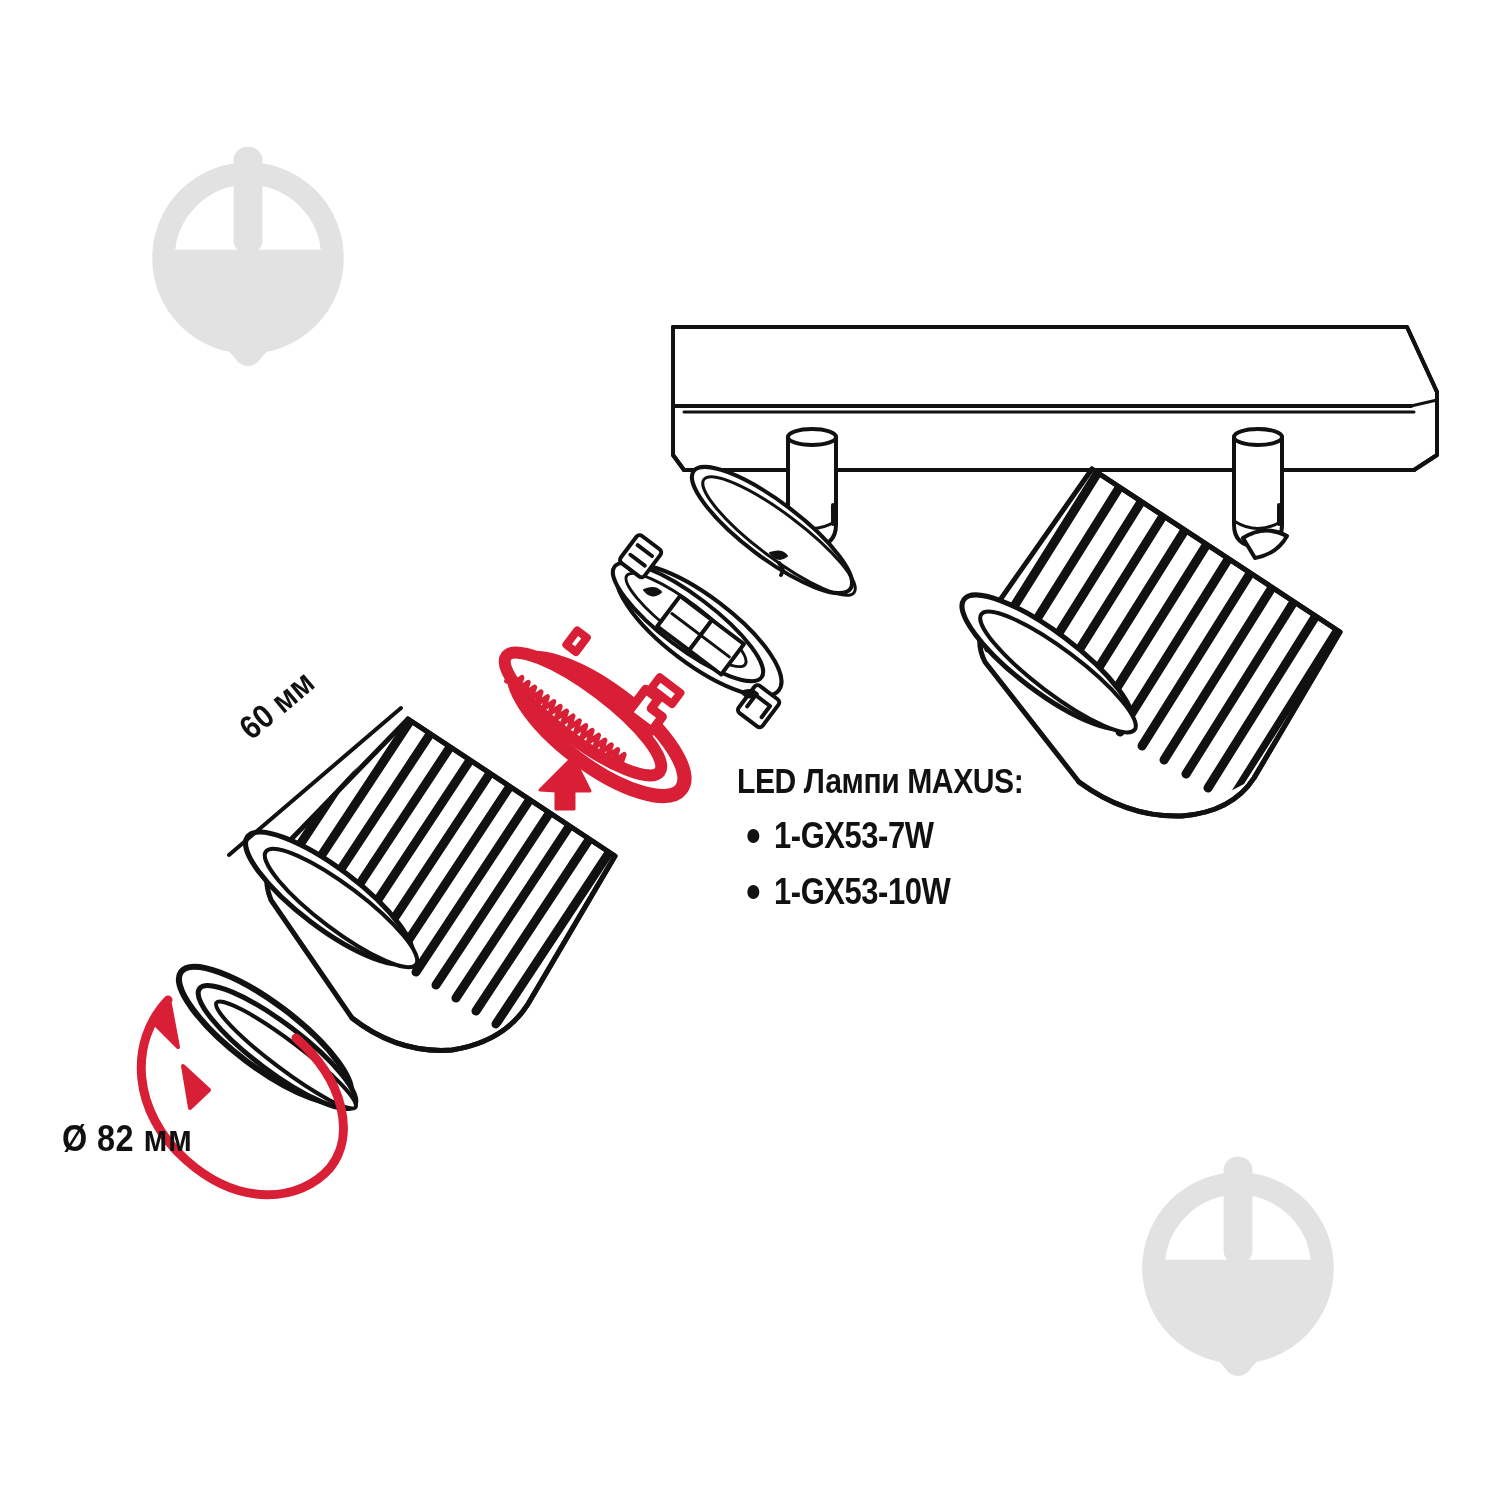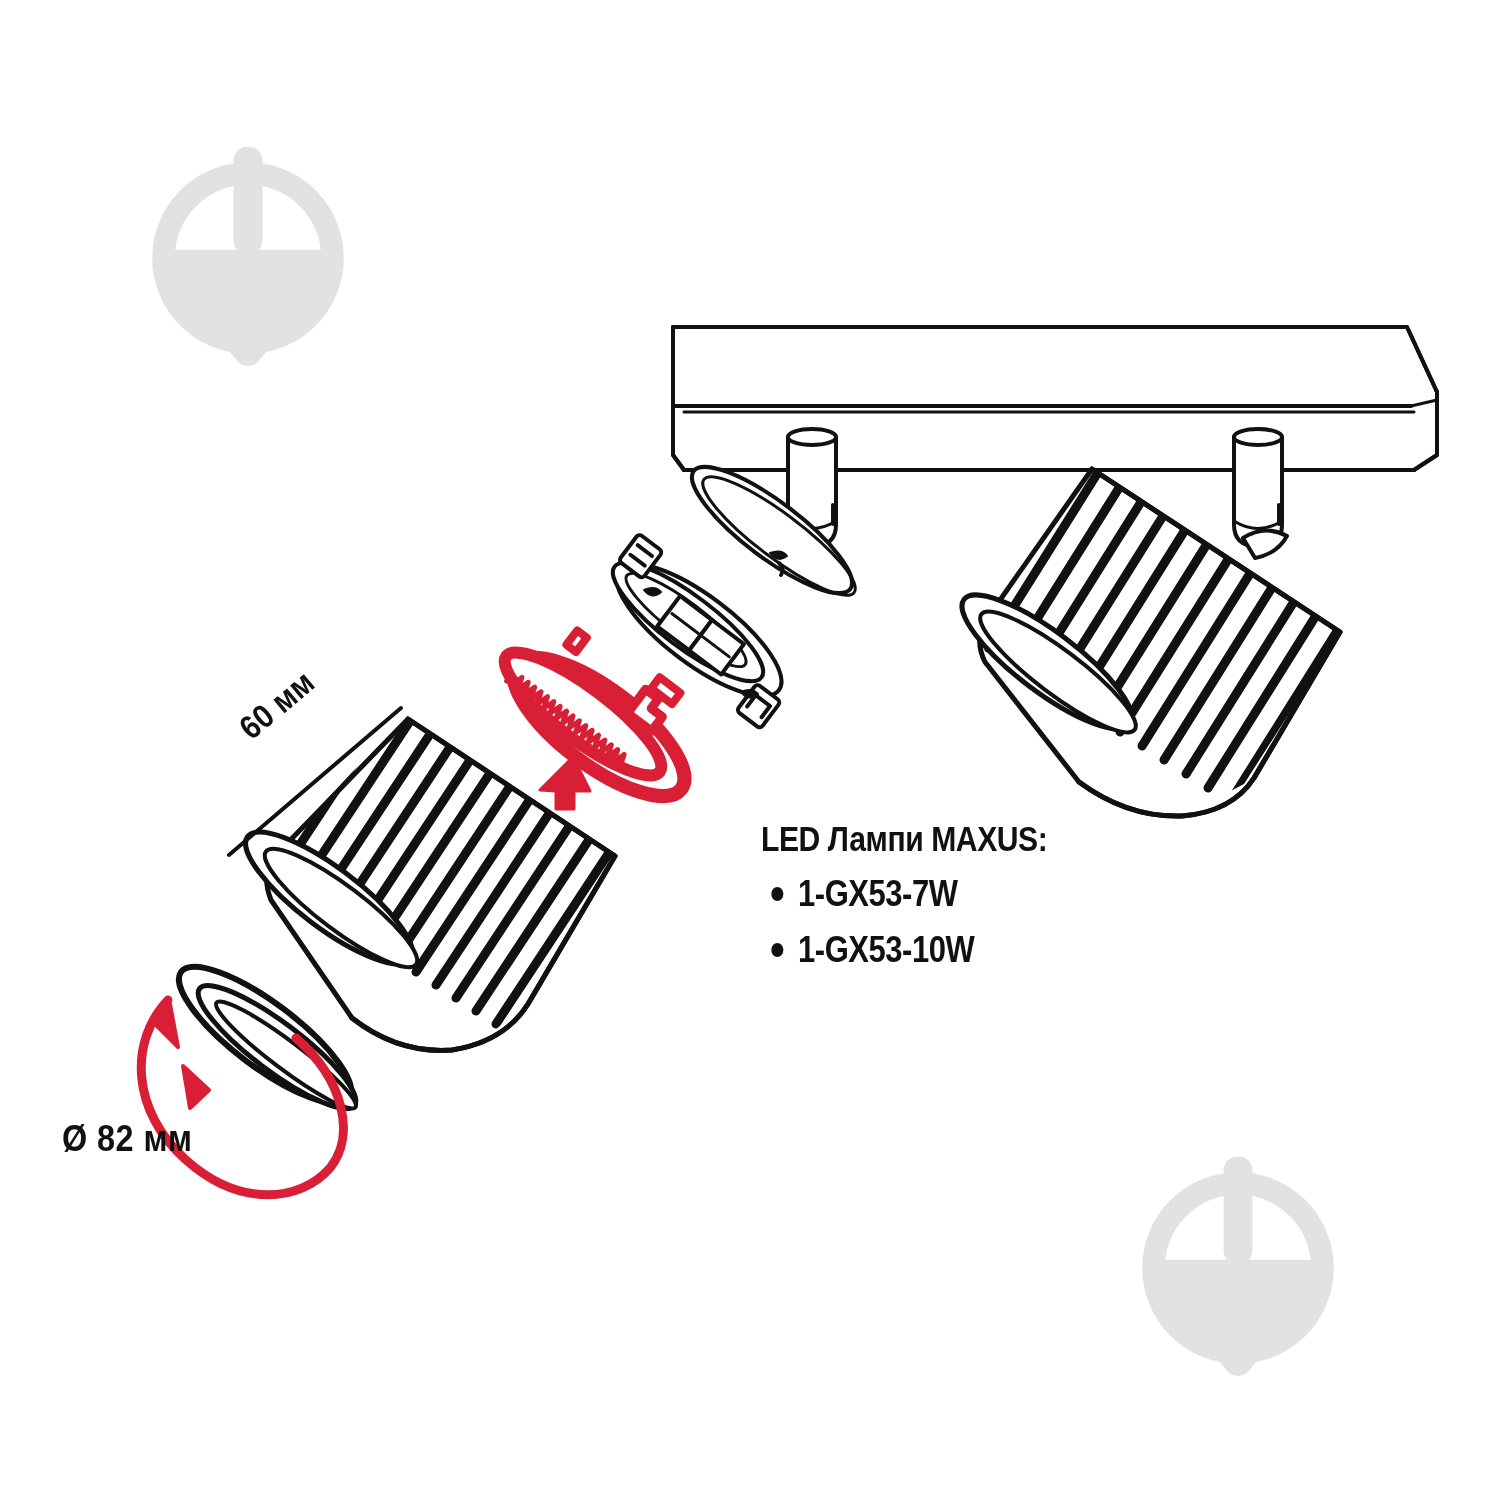--- a/index.html
+++ b/index.html
@@ -20,23 +20,22 @@
   #stage svg.layer {
     position: absolute;
     top: 0;
     left: 0;
     width: 1500px;
     height: 1500px;
   }
   .txtblock {
     position: absolute;
     left: 737px;
-    top: 821px;
+    top: 763px;
     width: 460px;
-    margin-left: 24px;
   }
   .lbl-head {
     font-family: "Liberation Sans", sans-serif;
     font-weight: bold;
     font-size: 35px;
     letter-spacing: -0.5px;
     color: #111111;
     transform: scaleX(0.86);
     transform-origin: left center;
     white-space: nowrap;

